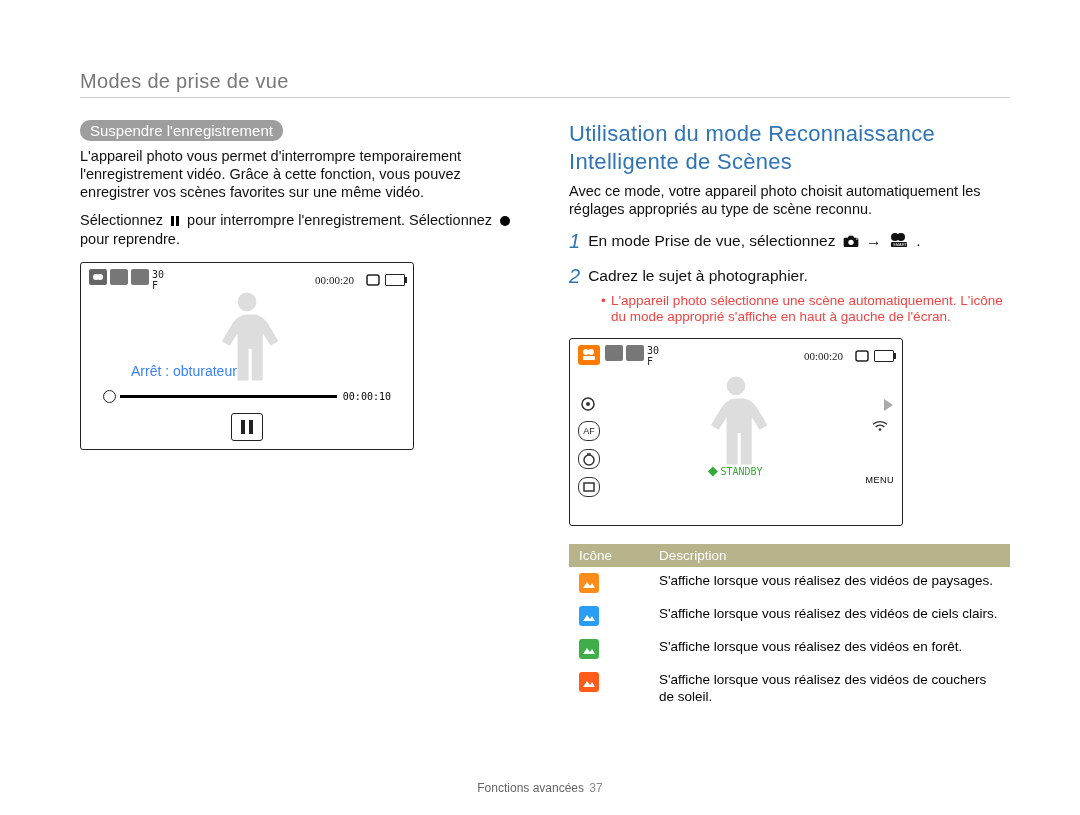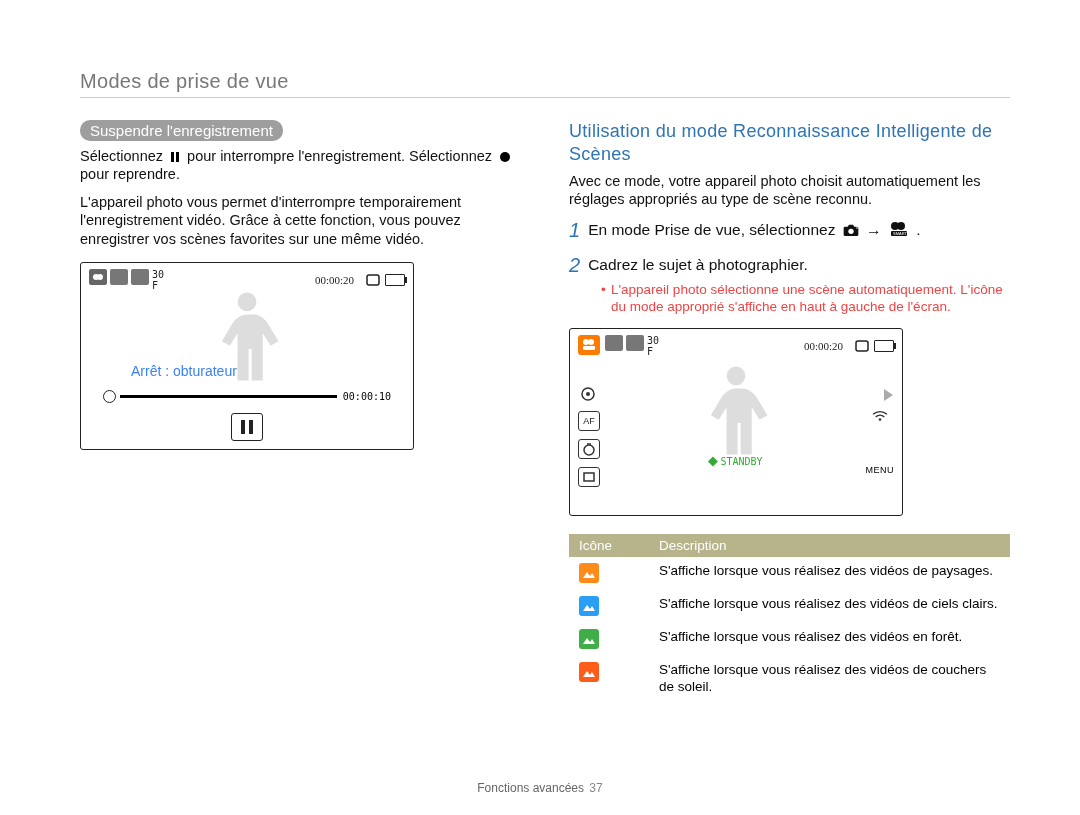--- a/index.html
+++ b/index.html
@@ -5,21 +5,21 @@
   html,body{margin:0;padding:0;background:#fff;color:#000;font-family:Helvetica,Arial,sans-serif}
   .page{width:1080px;height:815px;position:relative;box-sizing:border-box;padding:70px 70px 0 80px}
   .header{font-size:20px;color:#777;letter-spacing:.3px;margin-bottom:4px}
   .hr{height:1px;background:#ccc;margin-bottom:22px}
   .row{display:flex;gap:48px}
   .col{flex:1 1 0}
   .pill{display:inline-block;background:#9e9e9e;color:#fff;font-size:15px;padding:2px 10px;border-radius:10px;margin-bottom:6px}
   .body{font-size:14.5px;color:#111;line-height:1.25}
   .body p{margin:0 0 10px 0}
   .inline{display:inline-flex;vertical-align:-2px;margin:0 3px}
-  .h2{color:#2f74b5;font-size:18px;line-height:1.28;margin:0 0 6px 0;letter-spacing:.3px}
+  .h2{color:#2f74b5;font-size:22px;line-height:1.28;margin:0 0 6px 0;letter-spacing:.3px}
   .step-num{font-style:italic;color:#2f74b5;font-size:20px;margin-right:8px}
   .step{font-size:15.5px;display:flex;align-items:flex-start;margin:10px 0 2px 0}
   .step .txt{padding-top:2px}
   .bullets{margin:4px 0 0 32px;padding:0;list-style:none;font-size:13.5px;color:#ef4444}
   .bullets li{position:relative;padding-left:10px;line-height:1.25}
   .bullets li::before{content:"•";position:absolute;left:0}
   
   .lcd{margin-top:14px;width:334px;height:188px;position:relative;background:#fff;border:1.5px solid #222;border-radius:3px;box-sizing:border-box}
   .lcd .topbar{position:absolute;top:6px;left:8px;right:8px;display:flex;justify-content:space-between;align-items:center}
   .mini-icons{display:flex;gap:3px;align-items:flex-start}
@@ -34,21 +34,21 @@
   .dot{width:11px;height:11px;border-radius:50%;border:1.5px solid #222;background:#fff;margin-right:4px}
   .track{flex:1;height:3px;background:#000}
   .time2{font-family:monospace;font-size:10px;margin-left:6px}
   .pausebtn{position:absolute;bottom:8px;left:50%;transform:translateX(-50%);width:30px;height:26px;border:1.5px solid #222;border-radius:3px;display:flex;align-items:center;justify-content:center}
   .pausebtn div{width:4px;height:14px;background:#222;margin:0 2px}
   
   .lcd2{margin:12px 0 18px 0;width:334px;height:188px;position:relative;background:#fff;border:1.5px solid #222;border-radius:3px;box-sizing:border-box}
   .lcd2 .topbar{position:absolute;top:6px;left:8px;right:8px;display:flex;justify-content:space-between;align-items:center}
   .smart-chip{width:22px;height:20px;border-radius:3px;background:#ff7a00;display:inline-flex;align-items:center;justify-content:center;margin-right:2px}
   .side-icons{position:absolute;left:8px;top:56px;display:flex;flex-direction:column;gap:8px}
-  .sq{width:20px;height:18px;border:1.5px solid #333;border-radius:3px;display:flex;align-items:center;justify-content:center;font-size:9px;color:#222;background:#fff}
+  .sq{width:20px;height:18px;border:1.5px solid #333;border-radius:9px;display:flex;align-items:center;justify-content:center;font-size:9px;color:#222;background:#fff}
   .right-icons{position:absolute;right:8px;top:80px;display:flex;flex-direction:column;gap:38px;align-items:center}
   .wifi svg{width:18px;height:14px}
   .menu{font-size:9px;letter-spacing:.5px}
   .standby{position:absolute;bottom:48px;left:50%;transform:translateX(-50%);font-family:monospace;font-size:10px;color:#3a3;display:flex;align-items:center;gap:4px}
   .standby .diam{width:7px;height:7px;background:#3a3;transform:rotate(45deg)}
   .tri{position:absolute;right:8px;top:58px}
   .tri svg{width:10px;height:12px}
   
   table{border-collapse:collapse;width:100%}
   thead th{background:#b7b38a;color:#fff;font-weight:normal;text-align:left;font-size:13.5px;padding:4px 10px}
@@ -64,37 +64,37 @@
 
 <div class="page">
   <div class="header">Modes de prise de vue</div>
   <div class="hr"></div>
 
   <div class="row">
 
     <div class="col">
       <div class="pill">Suspendre l'enregistrement</div>
       <div class="body">
+        <p>L'appareil photo vous permet d'interrompre temporairement l'enregistrement vidéo. Grâce à cette fonction, vous pouvez enregistrer vos scènes favorites sur une même vidéo.</p>
         <p>
           <span>Sélectionnez </span>
           <span class="inline">
               <svg width="10" height="12">
                 <rect x="1" y="1" width="3" height="10" fill="#000"></rect>
                 <rect x="6" y="1" width="3" height="10" fill="#000"></rect>
               </svg>
             </span>
           <span> pour interrompre l'enregistrement. Sélectionnez </span>
           <span class="inline">
               <svg width="12" height="12">
                 <circle cx="6" cy="6" r="5" fill="#000"></circle>
               </svg>
             </span>
           <span> pour reprendre.</span>
         </p>
-        <p>L'appareil photo vous permet d'interrompre temporairement l'enregistrement vidéo. Grâce à cette fonction, vous pouvez enregistrer vos scènes favorites sur une même vidéo.</p>
       </div>
 
       
       <div class="lcd">
         <div class="topbar">
           <div class="mini-icons">
             <span class="chip" style="background:#666">
                 <svg width="12" height="10">
                   <circle cx="4" cy="5" r="3" fill="#fff"></circle>
                   <circle cx="8" cy="5" r="3" fill="#fff"></circle>

